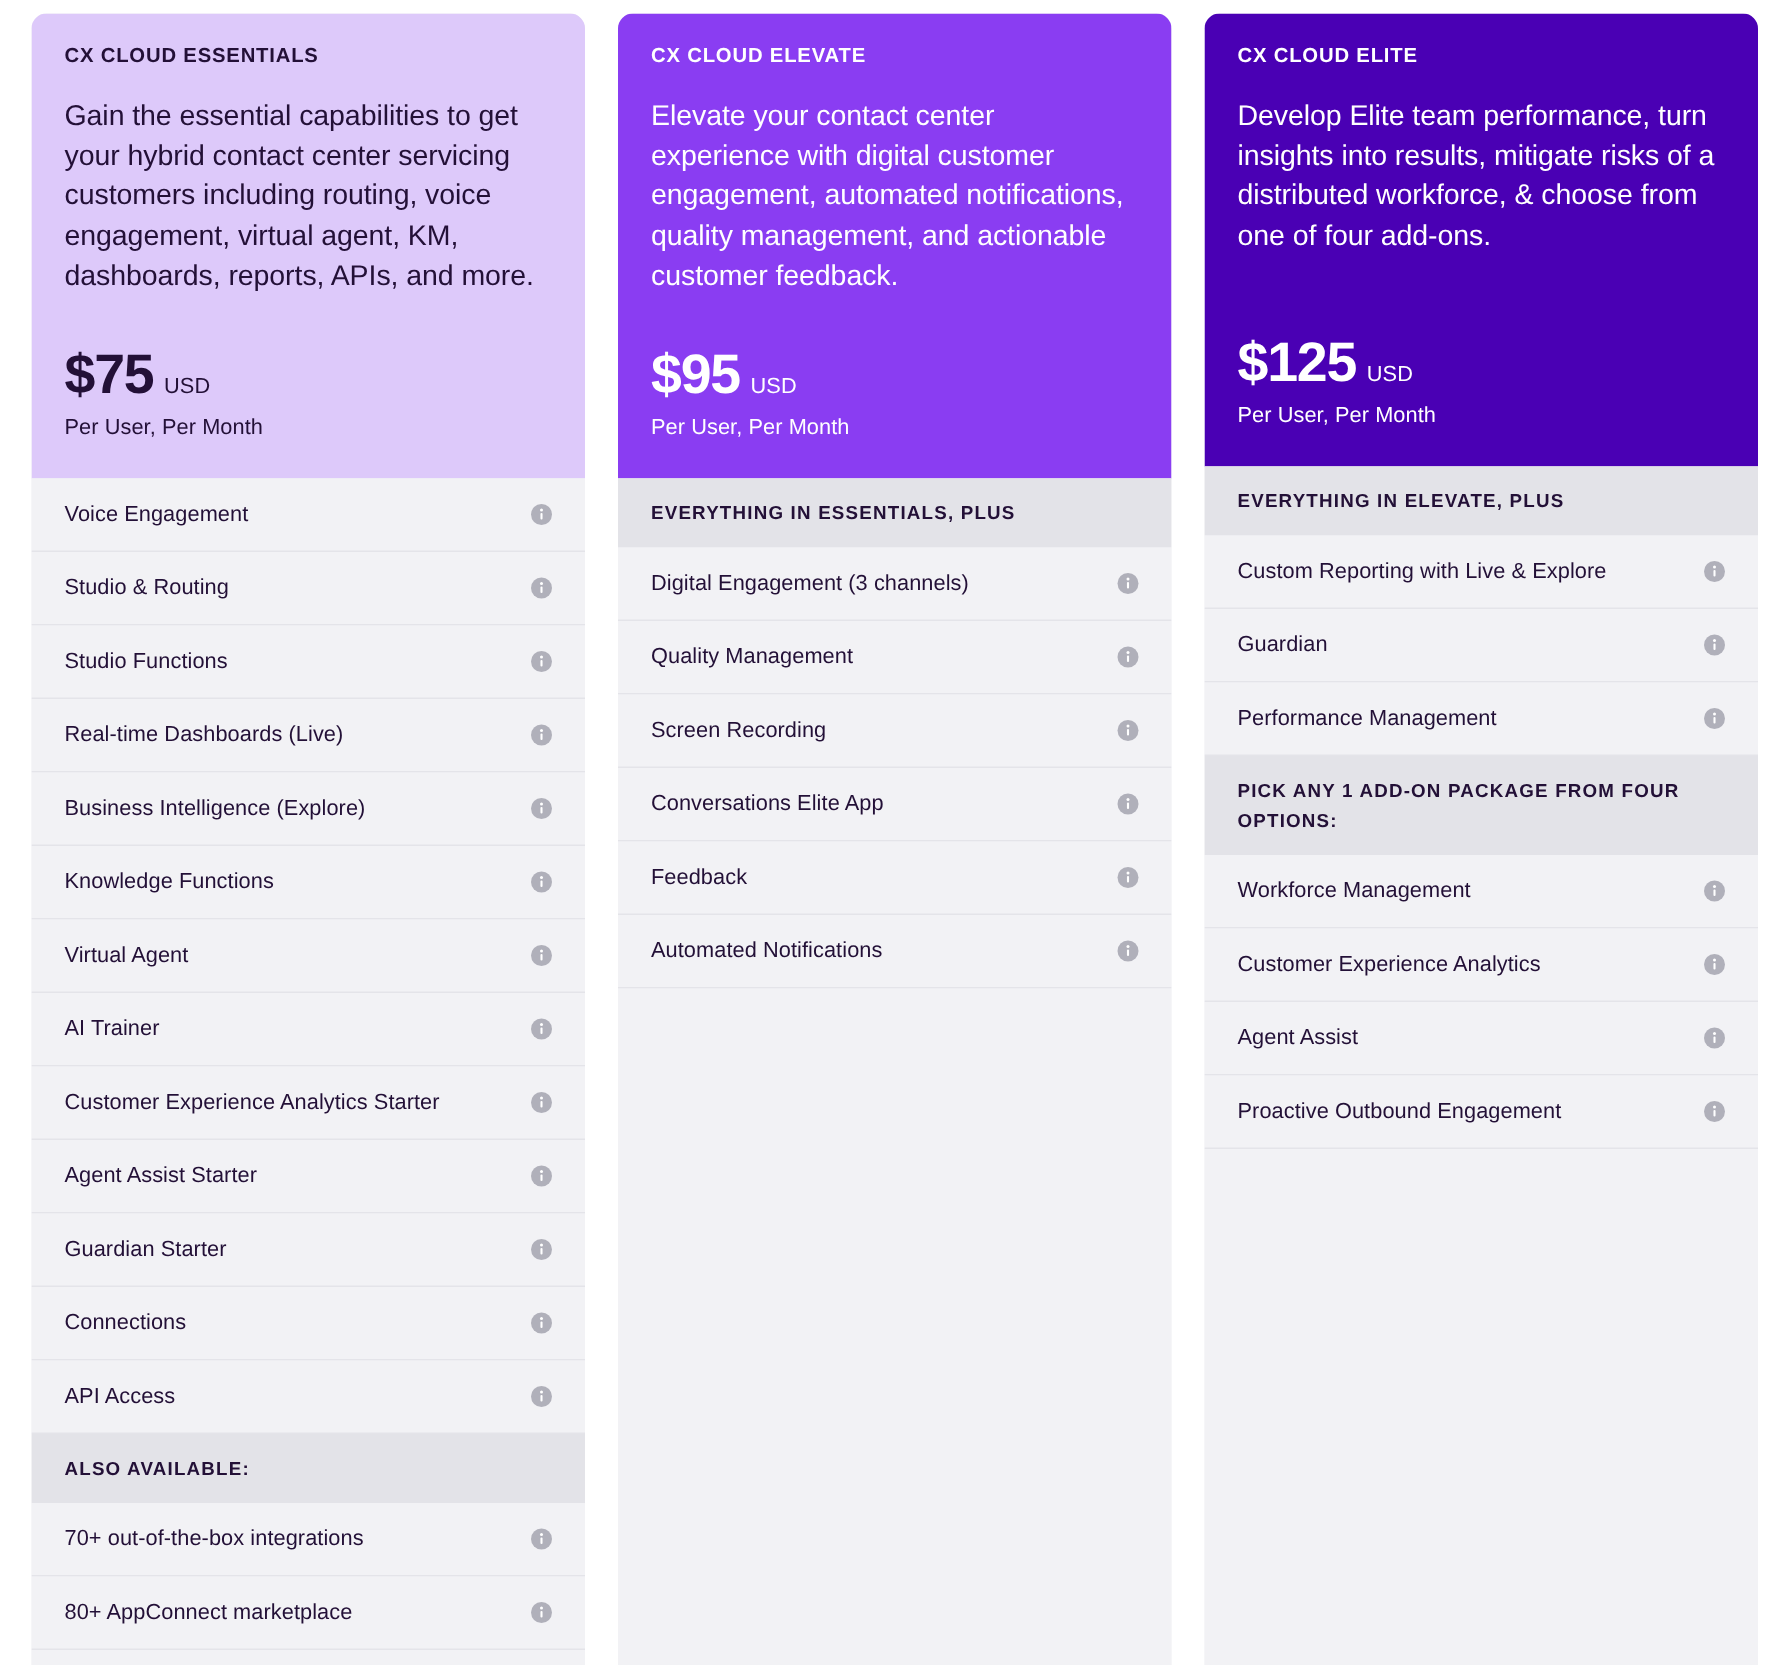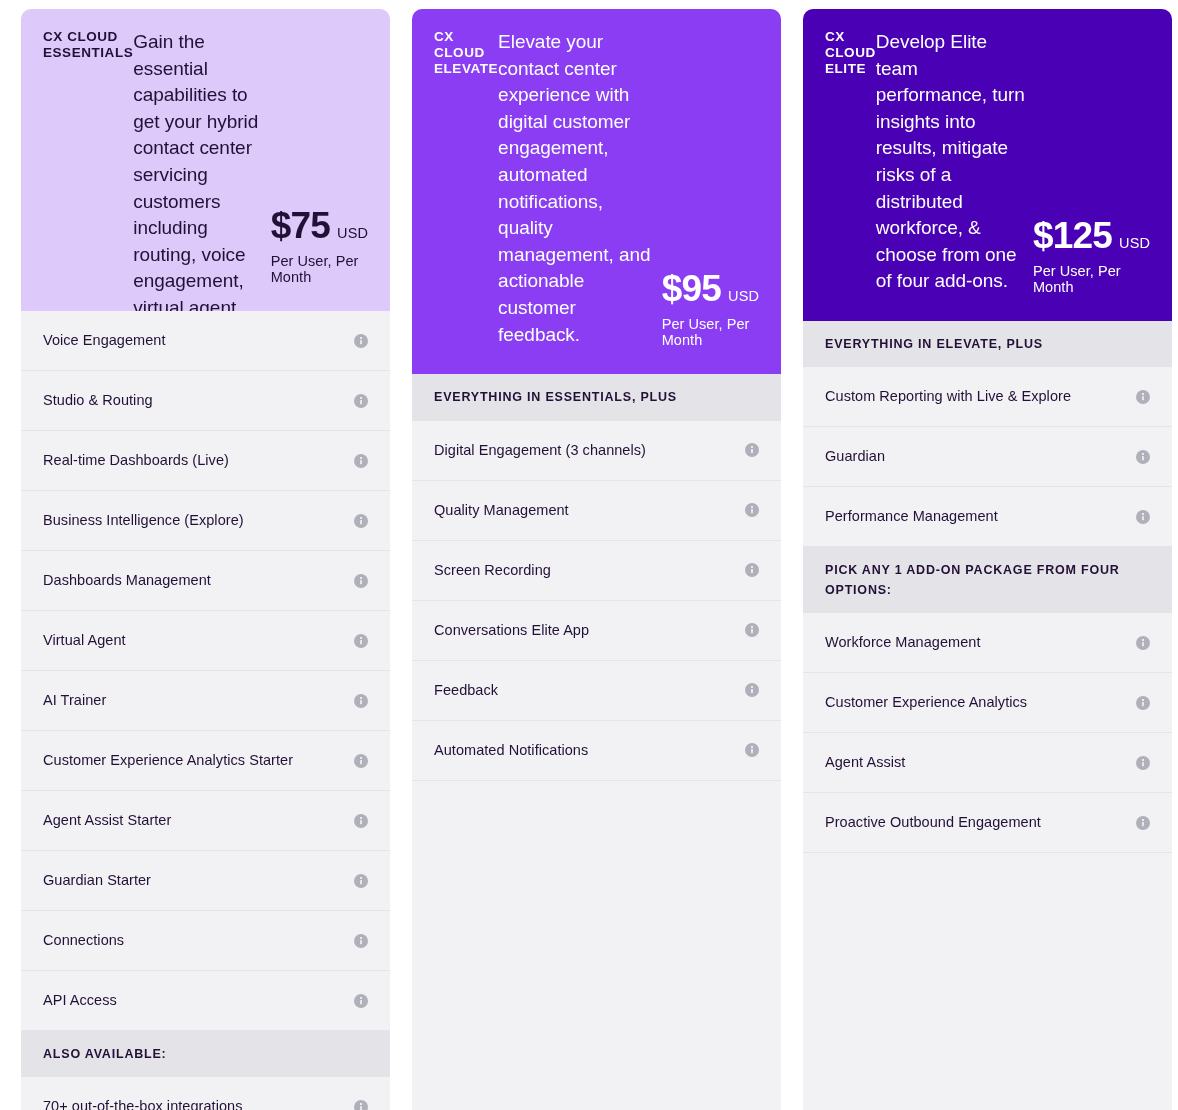--- a/index.html
+++ b/index.html
@@ -30,21 +30,21 @@
     display: flex;
     flex-direction: column;
     background: #f2f2f5;
   }
 
   
   .card-header {
     padding: 20px 22px 26px 22px;
     min-height: 302px;
     display: flex;
-    flex-direction: row;
+    flex-direction: column;
   }
   .card-header.tier-essentials { background: #ddc9fa; color: #231037; }
   .card-header.tier-elevate    { background: #8a3df2; color: #ffffff; }
   .card-header.tier-elite      { background: #4a00b4; color: #ffffff; }
 
   .plan-eyebrow {
     font-size: 13.5px;
     font-weight: 700;
     letter-spacing: 0.55px;
     line-height: 1.2;
@@ -100,21 +100,21 @@
     letter-spacing: 0.8px;
     color: #231037;
     line-height: 1.55;
   }
 
   .feature-row {
     display: flex;
     align-items: center;
     justify-content: space-between;
     padding: 16px 22px;
-    height: 60px;
+    height: 49px;
     border-bottom: 1px solid #e4e4e9;
     background: #f2f2f5;
   }
   .feature-row:last-of-type { border-bottom: 1px solid #e4e4e9; }
 
   .feature-label {
     font-size: 14.5px;
     color: #231037;
     letter-spacing: 0.05px;
     line-height: 1.3;
@@ -166,39 +166,48 @@
       <div class="feature-row">
         <span class="feature-label">Studio &amp; Routing</span>
         <span class="info-icon">
             <svg width="14" height="14" viewBox="0 0 14 14">
               <circle cx="7" cy="4" r="1" fill="#fff"></circle>
               <rect x="6.3" y="6" width="1.4" height="4.3" rx="0.6" fill="#fff"></rect>
             </svg>
           </span>
       </div>
       <div class="feature-row">
+        <span class="feature-label">Studio Functions</span>
+        <span class="info-icon">
+            <svg width="14" height="14" viewBox="0 0 14 14">
+              <circle cx="7" cy="4" r="1" fill="#fff"></circle>
+              <rect x="6.3" y="6" width="1.4" height="4.3" rx="0.6" fill="#fff"></rect>
+            </svg>
+          </span>
+      </div>
+      <div class="feature-row">
         <span class="feature-label">Real-time Dashboards (Live)</span>
         <span class="info-icon">
             <svg width="14" height="14" viewBox="0 0 14 14">
               <circle cx="7" cy="4" r="1" fill="#fff"></circle>
               <rect x="6.3" y="6" width="1.4" height="4.3" rx="0.6" fill="#fff"></rect>
             </svg>
           </span>
       </div>
       <div class="feature-row">
         <span class="feature-label">Business Intelligence (Explore)</span>
         <span class="info-icon">
             <svg width="14" height="14" viewBox="0 0 14 14">
               <circle cx="7" cy="4" r="1" fill="#fff"></circle>
               <rect x="6.3" y="6" width="1.4" height="4.3" rx="0.6" fill="#fff"></rect>
             </svg>
           </span>
       </div>
       <div class="feature-row">
-        <span class="feature-label">Dashboards Management</span>
+        <span class="feature-label">Knowledge Functions</span>
         <span class="info-icon">
             <svg width="14" height="14" viewBox="0 0 14 14">
               <circle cx="7" cy="4" r="1" fill="#fff"></circle>
               <rect x="6.3" y="6" width="1.4" height="4.3" rx="0.6" fill="#fff"></rect>
             </svg>
           </span>
       </div>
       <div class="feature-row">
         <span class="feature-label">Virtual Agent</span>
         <span class="info-icon">

